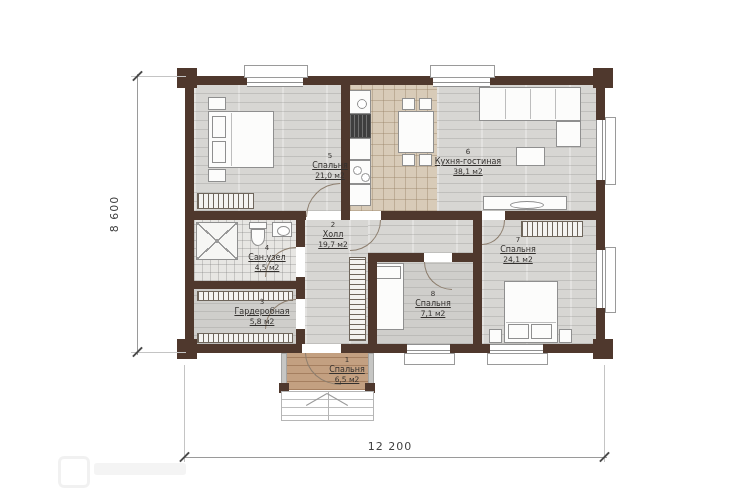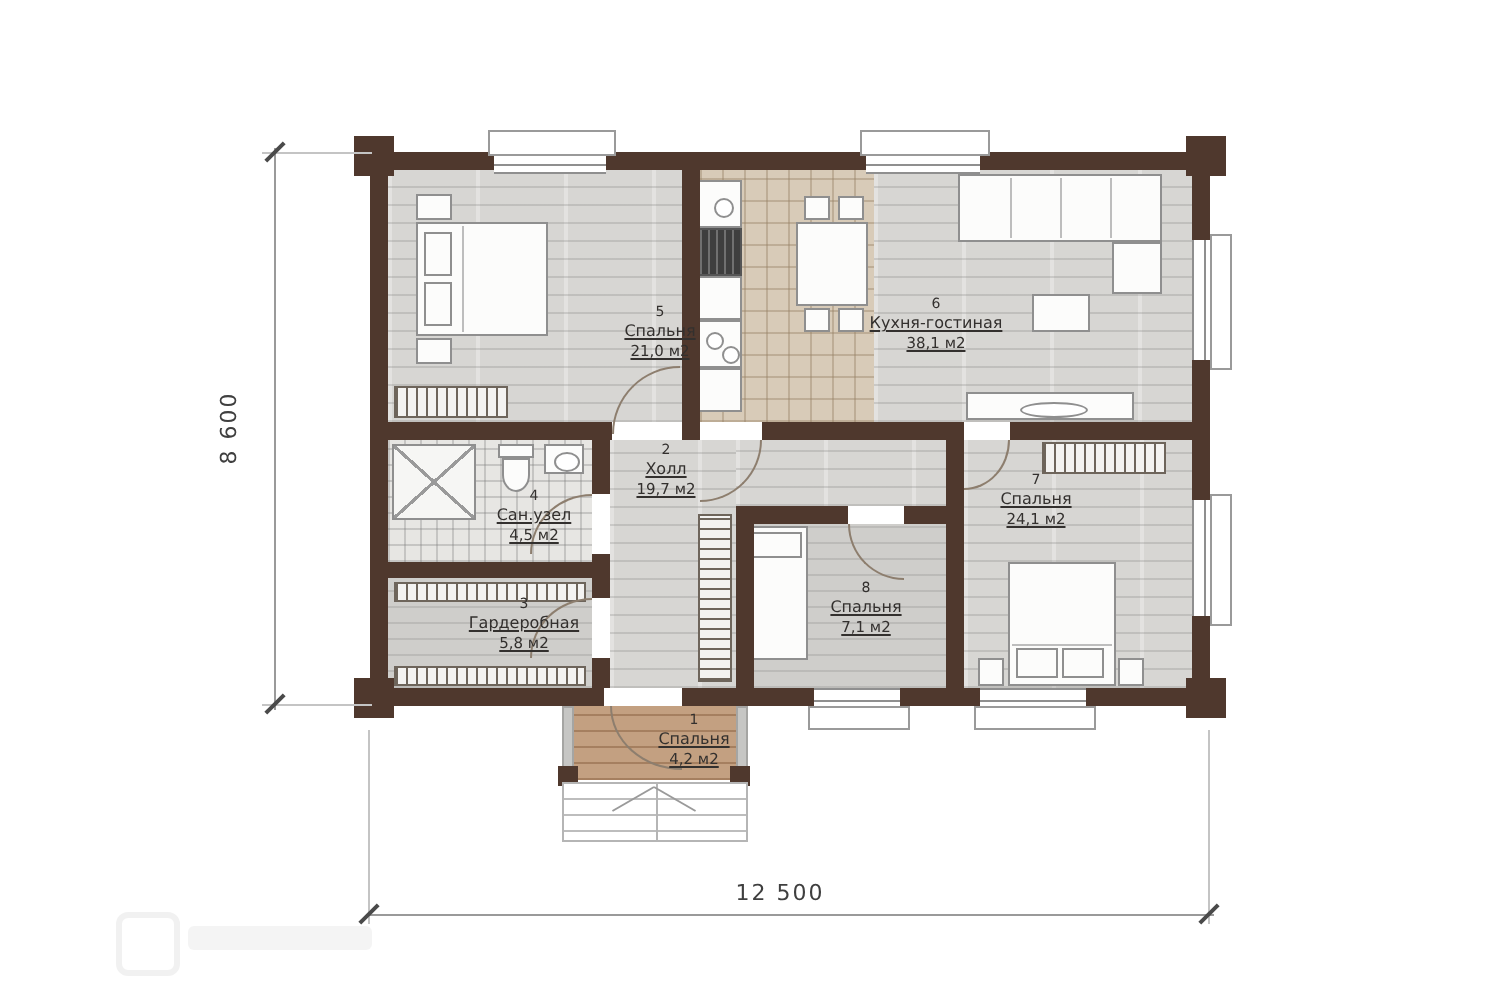--- a/index.html
+++ b/index.html
@@ -233,33 +233,33 @@
     <div class="ar">7,1 м2</div>
   </div>
   <div class="rlabel" style="left:486px;top:236px;width:64px;">
     <div class="num">7</div>
     <div class="nm">Спальня</div>
     <div class="ar">24,1 м2</div>
   </div>
   <div class="rlabel" style="left:315px;top:356px;width:64px;">
     <div class="num">1</div>
     <div class="nm">Спальня</div>
-    <div class="ar">4,2 м2</div>
+    <div class="ar">6,5 м2</div>
   </div>
 
   <div class="extline" style="left:131px;top:76px;width:55px;height:1px;"></div>
   <div class="extline" style="left:131px;top:352px;width:55px;height:1px;"></div>
   <div class="dimline" style="left:137px;top:74px;width:1px;height:281px;"></div>
   <div class="tick" style="left:131px;top:75px;"></div>
   <div class="tick" style="left:131px;top:351px;"></div>
   <div class="dimtext" style="left:80px;top:207px;width:70px;height:14px;transform:rotate(-90deg);">8 600</div>
 
   <div class="extline" style="left:184px;top:365px;width:1px;height:97px;"></div>
   <div class="extline" style="left:604px;top:365px;width:1px;height:97px;"></div>
   <div class="dimline" style="left:183px;top:457px;width:424px;height:1px;"></div>
   <div class="tick" style="left:178px;top:456px;"></div>
   <div class="tick" style="left:598px;top:456px;"></div>
-  <div class="dimtext" style="left:355px;top:440px;width:70px;">12 500</div>
+  <div class="dimtext" style="left:355px;top:440px;width:70px;">12 200</div>
 
   <div class="wm-icon" style="left:58px;top:456px;width:26px;height:26px;"></div>
   <div class="wm-bar" style="left:94px;top:463px;width:92px;height:12px;"></div>
 
 </div>
 
 </body></html>

